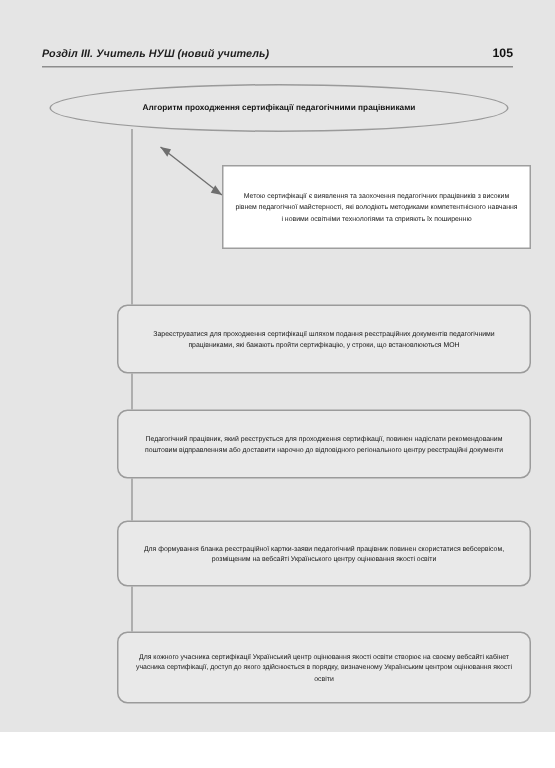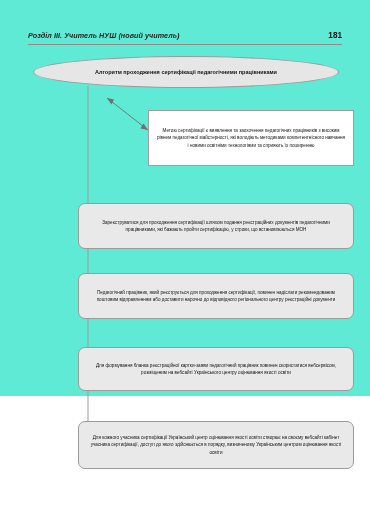--- a/index.html
+++ b/index.html
@@ -13,22 +13,22 @@
     position: relative;
     font-family: "Liberation Sans", sans-serif;
     color: #1a1a1a;
     overflow: hidden;
   }
 
   .page {
     position: absolute;
     left: 0; top: 0;
     width: 370px;
-    height: 396px;
-    background: #5eead4;
+    height: 488px;
+    background: #e5e5e5;
   }
 
   
   .running-head {
     position: absolute;
     left: 28px;
     top: 31px;
     width: 314px;
     height: 16px;
   }
@@ -147,21 +147,21 @@
   #step-3 { top: 347px;  height: 44px; }
   #step-4 { top: 421px;  height: 48px; }
 </style>
 </head>
 <body>
 
 <div class="page">
 
   <div class="running-head">
     <div class="running-head-title">Розділ III. Учитель НУШ (новий учитель)</div>
-    <div class="running-head-page">181</div>
+    <div class="running-head-page">105</div>
     <div class="running-head-rule"></div>
   </div>
 
   <div class="flow">
 
     <svg class="connector-layer" viewBox="0 0 370 512" width="370" height="512">
 
       <line x1="88" y1="86" x2="88" y2="203" stroke="#9b9b9b" stroke-width="1"></line>
       <line x1="88" y1="249" x2="88" y2="273" stroke="#9b9b9b" stroke-width="1"></line>
       <line x1="88" y1="319" x2="88" y2="347" stroke="#9b9b9b" stroke-width="1"></line>

